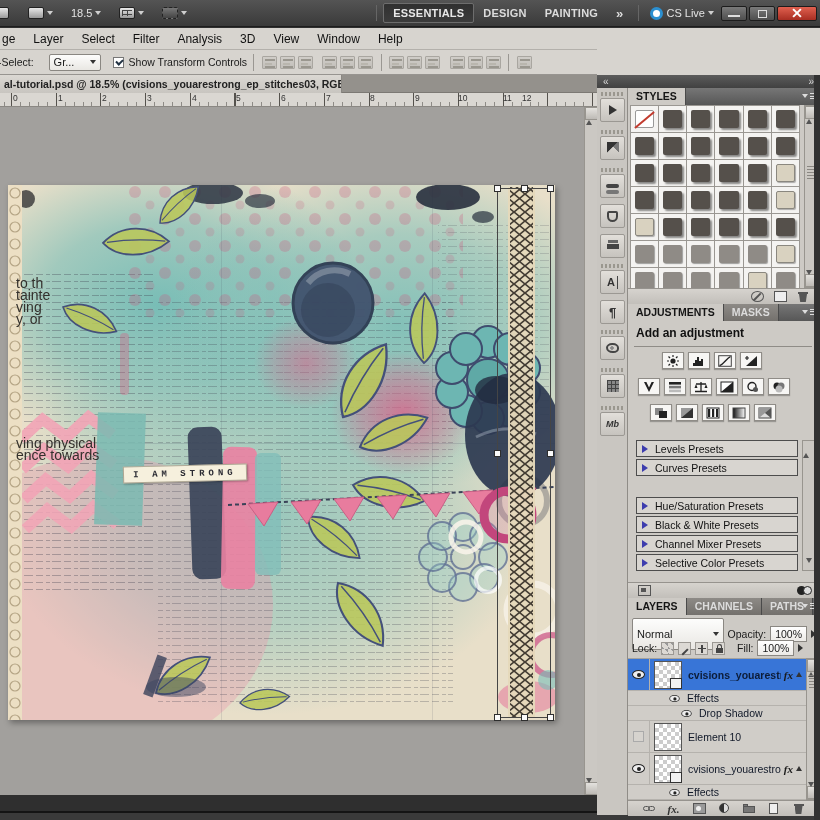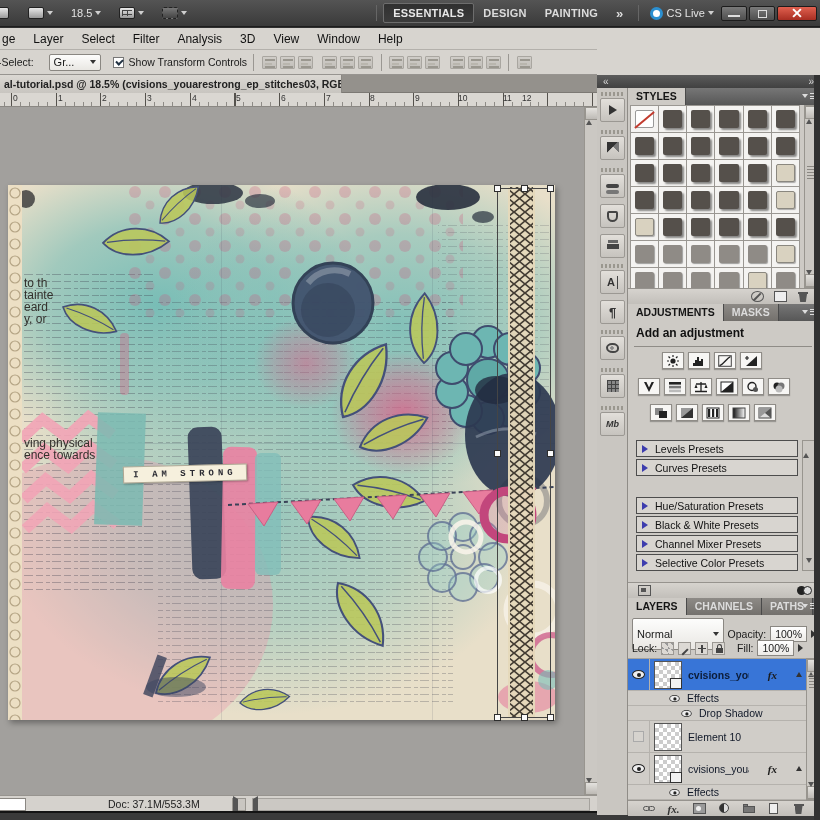--- a/index.html
+++ b/index.html
@@ -53,21 +53,21 @@
   .ruler{left:0;top:93px;width:597px;height:14px;background:#dad7d2;border-bottom:1px solid #8b8883;
      background-image:
        repeating-linear-gradient(90deg,#55524d 0 1px,transparent 1px 44.7px),
        repeating-linear-gradient(90deg,#8e8b86 0 1px,transparent 1px 8.94px);
      background-size:100% 100%,100% 5px;background-position:11px 0,11px 9px;background-repeat:no-repeat,repeat-x;}
   .ruler .rn{position:absolute;top:0;font-size:8.5px;color:#333;}
 
   
   .viewport{left:0;top:107px;width:597px;height:688px;background:#a2a09d;overflow:hidden;}
   .art{position:absolute;left:8px;top:78px;width:547px;height:535px;box-shadow:2px 3px 6px rgba(0,0,0,.35);overflow:hidden;background:#e8dfc9;}
-  .frag{position:absolute;left:16px;width:78px;font-family:"Liberation Serif",serif;font-size:12px;line-height:12px;color:#33302c;}
+  .frag{position:absolute;left:8px;width:78px;font-family:"Liberation Serif",serif;font-size:14px;line-height:12px;color:#33302c;}
   .frag span{display:block;}
   .strongtape{position:absolute;left:115px;top:280px;width:124px;height:17px;background:#f6f0dd;border:1px solid rgba(115,105,85,.55);box-shadow:1px 1px 2px rgba(0,0,0,.3);transform:rotate(-1.5deg);display:flex;align-items:center;justify-content:center;font-family:"Liberation Mono",monospace;font-size:9px;font-weight:bold;letter-spacing:4px;color:#2b2b33;}
   .tbox{position:absolute;left:497px;top:81px;width:54px;height:530px;border:1px solid #454545;}
   .th{position:absolute;width:7px;height:7px;background:#fafafa;border:1px solid #2e2e2e;}
   .vscroll{position:absolute;left:584px;top:0;width:13px;height:688px;background:#cbc8c3;border-left:1px solid #98958f;}
   .sbtn{position:absolute;left:0;width:13px;height:13px;background:linear-gradient(#e4e2de,#bdbab5);border:1px solid #98958f;}
   .tri-up{width:0;height:0;border-left:3.5px solid transparent;border-right:3.5px solid transparent;border-bottom:5px solid #555;margin:3px auto;}
   .tri-dn{width:0;height:0;border-left:3.5px solid transparent;border-right:3.5px solid transparent;border-top:5px solid #555;margin:4px auto;}
   .tri-lf{width:0;height:0;border-top:3.5px solid transparent;border-bottom:3.5px solid transparent;border-right:5px solid #555;margin:3px auto;}
   .tri-rt{width:0;height:0;border-top:3.5px solid transparent;border-bottom:3.5px solid transparent;border-left:5px solid #555;margin:3px auto;}
@@ -119,21 +119,21 @@
   .valbox{height:16px;background:linear-gradient(#fff,#eceae6);border:1px solid #8a8782;display:flex;align-items:center;padding:0 4px;font-size:10.5px;}
   .lbl{font-size:10.5px;color:#1a1a1a;}
   .lockico{width:13px;height:13px;border:1px solid #9b9893;background:#dcd9d4;position:relative;}
   .lrow{position:relative;width:100%;border-bottom:1px solid #b5b2ad;display:flex;align-items:center;}
   .eyebox{width:22px;align-self:stretch;border-right:1px solid #b5b2ad;display:flex;align-items:center;justify-content:center;flex:0 0 auto;}
   .eye{width:13px;height:9px;border:1.5px solid #222;border-radius:50%;position:relative;background:#eee;}
   .eye::after{content:'';position:absolute;left:50%;top:50%;width:4px;height:4px;background:#222;border-radius:50%;transform:translate(-50%,-50%);}
   .checker{width:28px;height:28px;border:1px solid #555;background:#fff;background-image:linear-gradient(45deg,#ccc 25%,transparent 25%,transparent 75%,#ccc 75%),linear-gradient(45deg,#ccc 25%,transparent 25%,transparent 75%,#ccc 75%);background-size:8px 8px;background-position:0 0,4px 4px;position:relative;flex:0 0 auto;}
   .sobadge::after{content:'';position:absolute;right:-1px;bottom:-1px;width:10px;height:9px;background:#f2f2f2;border:1px solid #333;}
   .lname{font-size:10.5px;color:#101828;margin-left:6px;white-space:nowrap;overflow:hidden;flex:1;}
-  .fxbadge{font-family:"Liberation Serif",serif;font-style:italic;font-weight:bold;font-size:11px;margin:0 19px;}
+  .fxbadge{font-family:"Liberation Serif",serif;font-style:italic;font-weight:bold;font-size:11px;margin:0 3px;}
   .rowtri{width:0;height:0;border-left:3.5px solid transparent;border-right:3.5px solid transparent;border-bottom:5px solid #333;margin-right:4px;}
 </style>
 </head>
 <body>
 
 <div id="root">
 
   <div class="abs appbar">
     <div class="mini-ico" style="margin-left:-7px"></div>
     <div class="appbtn" style="margin-left:14px">
@@ -359,21 +359,21 @@
         <ellipse cx="520" cy="512" rx="30" ry="16" fill="rgba(228,110,150,0.5)"></ellipse>
         <circle cx="540" cy="495" r="10" fill="rgba(120,190,185,0.6)"></circle>
         <rect x="500" y="2" width="27" height="531" fill="#e5d9ba" opacity="0.96"></rect>
         <rect x="502" y="2" width="23" height="531" fill="url(#stitchX)" opacity="0.9"></rect>
         <rect x="0" y="0" width="14" height="535" fill="#ecdfc4"></rect>
         <rect x="0" y="0" width="14" height="535" fill="url(#lace)"></rect>
       </svg>
       <div class="frag" style="top:92px">
         <span>to th</span>
         <span>tainte</span>
-        <span>eard</span>
+        <span>ving</span>
         <span>y, or</span>
       </div>
       <div class="frag" style="top:252px;width:95px">
         <span>ving physical</span>
         <span>ence towards</span>
       </div>
       <div class="strongtape">I AM STRONG</div>
     </div>
 
     <div class="tbox">
@@ -386,28 +386,20 @@
       <span class="th" style="left:23px;bottom:-4px"></span>
       <span class="th" style="right:-4px;bottom:-4px"></span>
     </div>
 
     <div class="vscroll">
       <span class="sbtn" style="top:0"><span class="tri-up"></span></span>
       <span class="sbtn" style="bottom:0"><span class="tri-dn"></span></span>
     </div>
   </div>
 
-  <div class="abs statusbar">
-    <span class="statfield"></span>
-    <span class="docsize">Doc: 37.1M/553.3M</span>
-    <span class="statarrow"><span class="tri-rt"></span></span>
-    <span class="hscroll">
-      <span class="sbtn" style="left:0;top:0;width:12px;height:11px;border:none;background:transparent"><span class="tri-lf"></span></span>
-    </span>
-  </div>
   <div class="abs bottomedge"></div>
 
   <div class="abs docktop">
     <span>«</span>
     <span>»</span>
   </div>
 
   <div class="abs dockstrip">
     <span class="strip-grip" style="top:4px"></span>
     <div class="strip-btn" style="top:10px">

